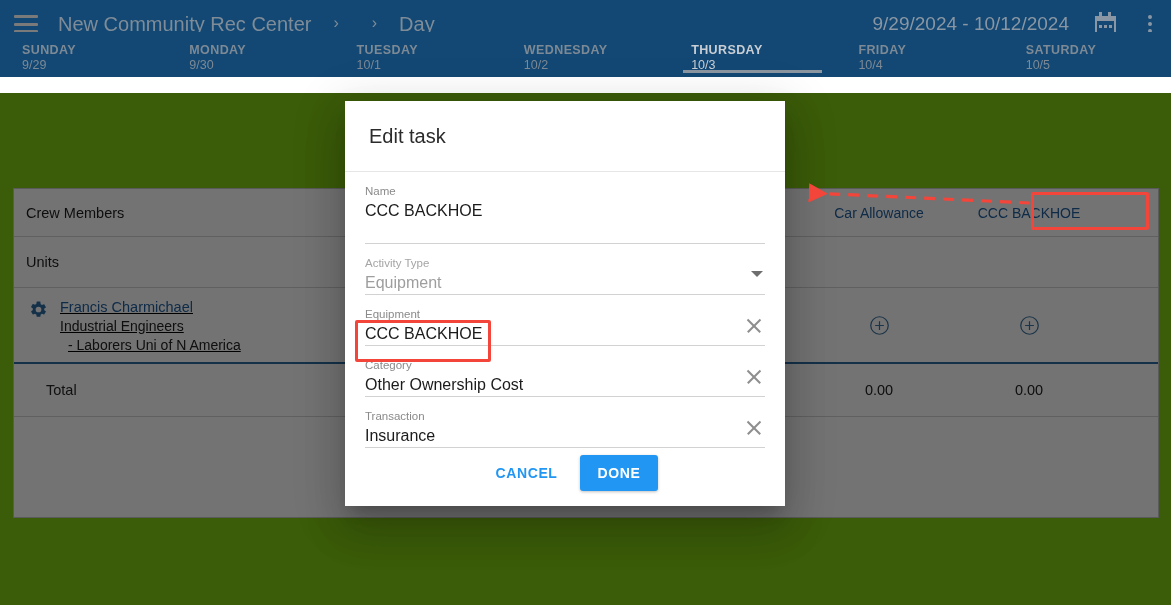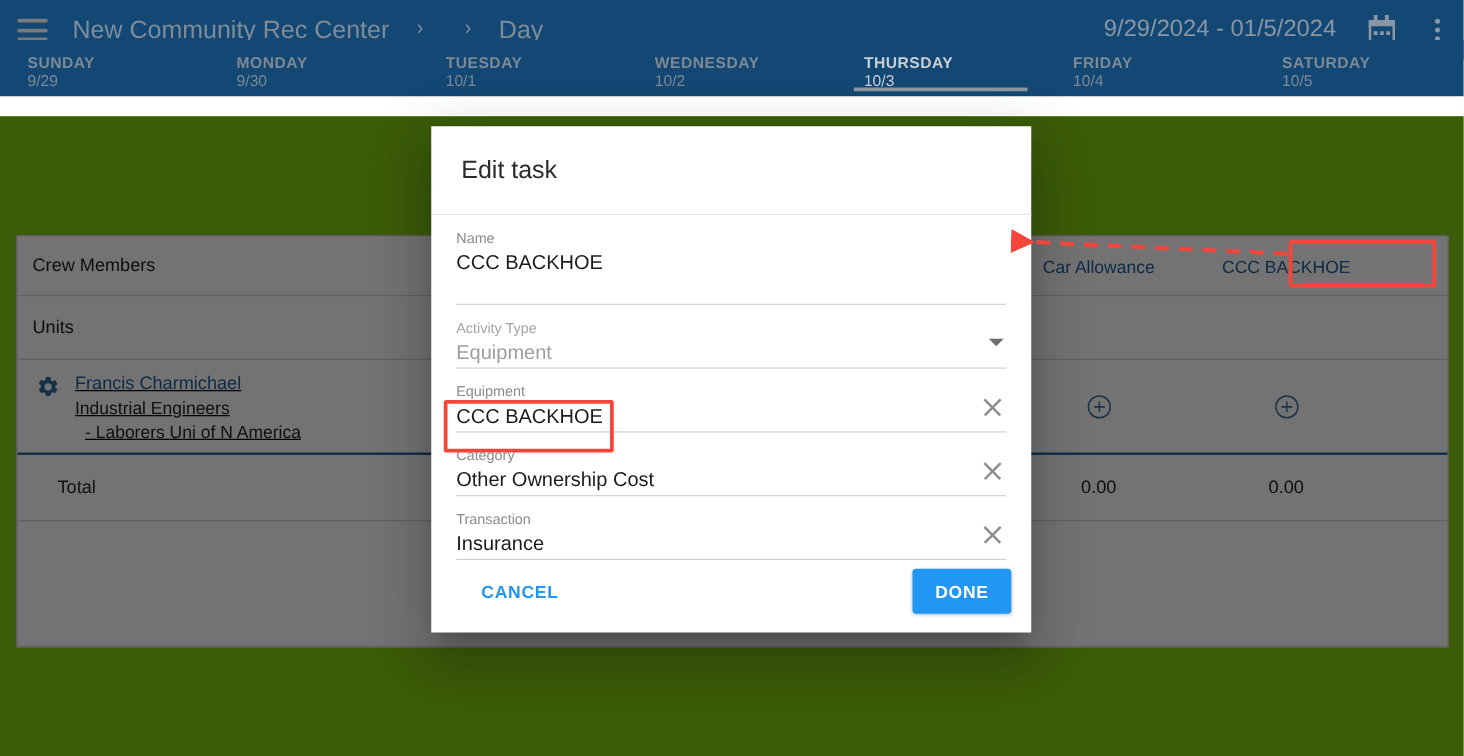--- a/index.html
+++ b/index.html
@@ -109,21 +109,21 @@
     position: absolute; left: 1031px; top: 192px; width: 118px; height: 38px;
     border: 3px solid #f4453a; border-radius: 2px;
   }
   .redbox-equip {
     position: absolute; left: 355px; top: 320px; width: 136px; height: 42px;
     border: 3px solid #f4453a; border-radius: 2px;
   }
 
   
   .dialog {
-    position: absolute; left: 345px; top: 101px; width: 480px; height: 405px;
+    position: absolute; left: 345px; top: 101px; width: 440px; height: 405px;
     background: #ffffff;
     box-shadow: 0 11px 15px -7px rgba(0,0,0,.2), 0 24px 38px 3px rgba(0,0,0,.14), 0 9px 46px 8px rgba(0,0,0,.12);
     z-index: 30;
     display: flex; flex-direction: column;
   }
   .dlg-title {
     height: 72px; padding: 0 24px; display: flex; align-items: center;
     font-size: 20px; color: #2b2b2b; border-bottom: 1px solid #e6e6e6;
   }
   .dlg-body { padding: 0 20px; flex: 1 1 auto; }
@@ -148,21 +148,21 @@
   .fclear::before { transform: rotate(45deg); }
   .fclear::after  { transform: rotate(-45deg); }
 
   .fcaret {
     position: absolute; right: 2px; top: 27px; width: 0; height: 0;
     border-left: 6px solid transparent; border-right: 6px solid transparent;
     border-top: 6px solid #6e6e6e; cursor: pointer;
   }
 
   .dlg-actions {
-    height: 58px; display: flex; align-items: center; justify-content: space-between;
+    height: 58px; display: flex; align-items: center; justify-content: center;
     padding: 0 16px 8px 16px; gap: 14px; margin-left: 16px;
   }
   .btn-cancel {
     background: none; border: none; color: #2196f3; font-size: 14px; font-weight: bold;
     letter-spacing: 0.6px; padding: 10px 8px; cursor: pointer; font-family: inherit;
   }
   .btn-done {
     background: #2196f3; border: none; color: #ffffff; font-size: 14px; font-weight: bold;
     letter-spacing: 0.6px; padding: 10px 18px; border-radius: 3px; cursor: pointer; font-family: inherit;
     box-shadow: 0 1px 3px rgba(0,0,0,.25);
@@ -179,21 +179,21 @@
       <span></span>
       <span></span>
     </div>
     <div class="breadcrumb">
       <span class="crumb">New Community Rec Center</span>
       <span class="crumb-sep">›</span>
       <span class="crumb-sep">›</span>
       <span class="crumb">Day</span>
     </div>
     <div class="appbar-right">
-      <span class="daterange">9/29/2024 - 01/5/2024</span>
+      <span class="daterange">9/29/2024 - 10/12/2024</span>
       <span class="cal-icon">
         <i class="nub a"></i>
         <i class="nub b"></i>
         <i class="frame"></i>
         <i class="bar"></i>
         <span class="dots">
             <i></i>
             <i></i>
             <i></i>
           </span>

